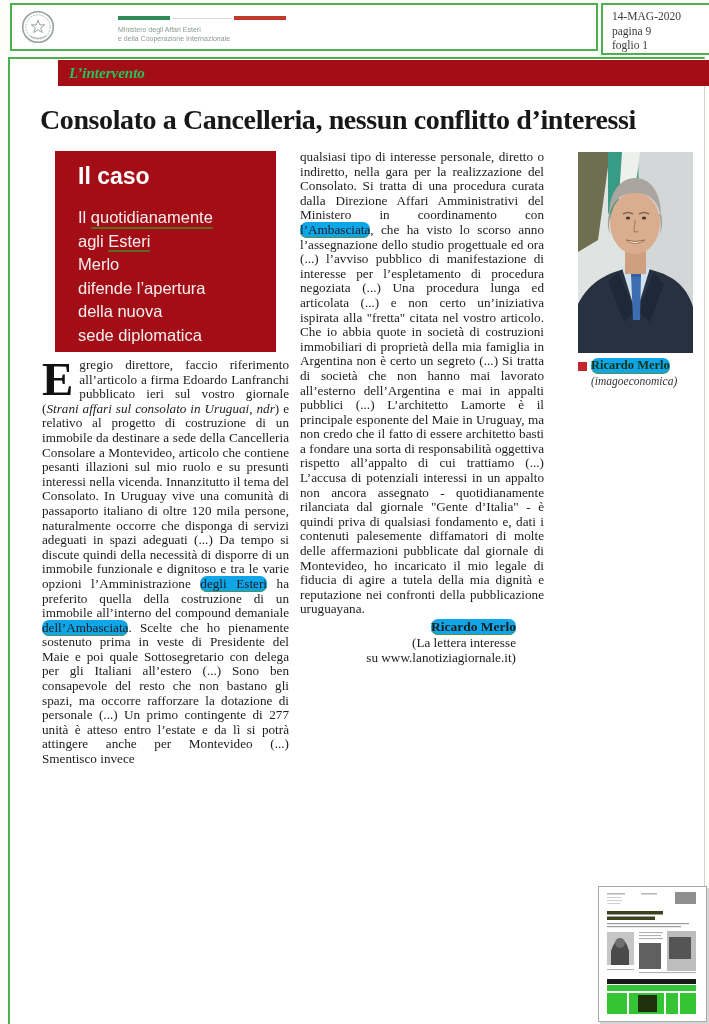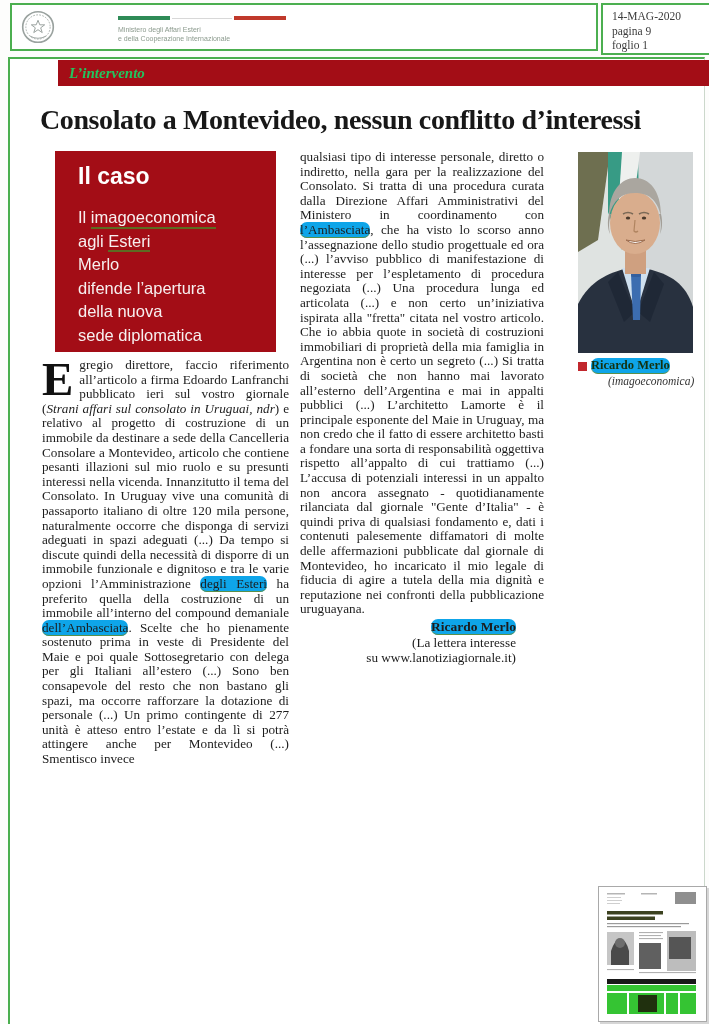--- a/index.html
+++ b/index.html
@@ -78,21 +78,21 @@
   .signature{margin-top:2px;text-align:right;padding-right:28px;line-height:15.5px;}
   .sig-name{font-weight:bold;font-size:13.5px;}
   .sig-role{font-style:italic;font-size:13.2px;}
   .sig-note{font-size:13.2px;}
   
   .portrait{position:absolute;left:578px;top:152px;width:115px;height:201px;background:#dfe3e1;}
   .photo-caption{position:absolute;left:578px;top:358px;width:125px;font-size:12.5px;line-height:15px;}
   .cap-line{display:flex;align-items:center;gap:4px;}
   .red-square{width:9px;height:9px;background:#c1272d;flex:0 0 auto;}
   .cap-name{font-weight:bold;color:#14320f;}
-  .cap-credit{font-style:italic;font-size:11.5px;margin-left:30px;color:#333;}
+  .cap-credit{font-style:italic;font-size:11.5px;margin-left:13px;color:#333;}
   
   .thumb{
     position:absolute;left:598px;top:886px;width:107px;height:134px;background:#fff;
     border:1px solid #a9a9a9;box-shadow:2px 2px 0 #d6d6d6;
   }
 </style>
 </head>
 <body>
 
 <div class="logo-box">
@@ -116,25 +116,25 @@
 <div class="date-box">
   <div>14-MAG-2020</div>
   <div>pagina 9</div>
   <div>foglio 1</div>
 </div>
 
 <div class="main-frame"></div>
 
 <div class="section-banner">L’intervento</div>
 
-<div class="headline">Consolato a Montevideo, nessun conflitto d’interessi</div>
+<div class="headline">Consolato a Cancelleria, nessun conflitto d’interessi</div>
 
 <div class="case-box">
   <div class="case-title">Il caso</div>
-  <div class="case-text"><span>Il </span><span class="seg-ul">imagoeconomica</span><span>
+  <div class="case-text"><span>Il </span><span class="seg-ul">quotidianamente</span><span>
 agli </span><span class="seg-ul">Esteri</span><span>
 Merlo
 difende l’apertura
 della nuova
 sede diplomatica</span></div>
 </div>
 
 <div class="col col-1">
   <span class="dropcap">E</span><span><span>gregio direttore, faccio riferimento all’articolo a firma Edoardo Lanfranchi pubblicato ieri sul vostro giornale (</span><span class="seg-it">Strani affari sul consolato in Uruguai, ndr</span><span>) e relativo al progetto di costruzione di un immobile da destinare a sede della Cancelleria Consolare a Montevideo, articolo che contiene pesanti illazioni sul mio ruolo e su presunti interessi nella vicenda. Innanzitutto il tema del Consolato. In Uruguay vive una comunità di passaporto italiano di oltre 120 mila persone, naturalmente occorre che disponga di servizi adeguati in spazi adeguati (...) Da tempo si discute quindi della necessità di disporre di un immobile funzionale e dignitoso e tra le varie opzioni l’Amministrazione </span><span class="seg-hl">degli Esteri</span><span> ha preferito quella della costruzione di un immobile all’interno del compound demaniale </span><span class="seg-hl">dell’Ambasciata</span><span>. Scelte che ho pienamente sostenuto prima in veste di Presidente del Maie e poi quale Sottosegretario con delega per gli Italiani all’estero (...) Sono ben consapevole del resto che non bastano gli spazi, ma occorre rafforzare la dotazione di personale (...) Un primo contingente di 277 unità è atteso entro l’estate e da lì si potrà attingere anche per Montevideo (...) Smentisco invece</span></span>
 </div>

